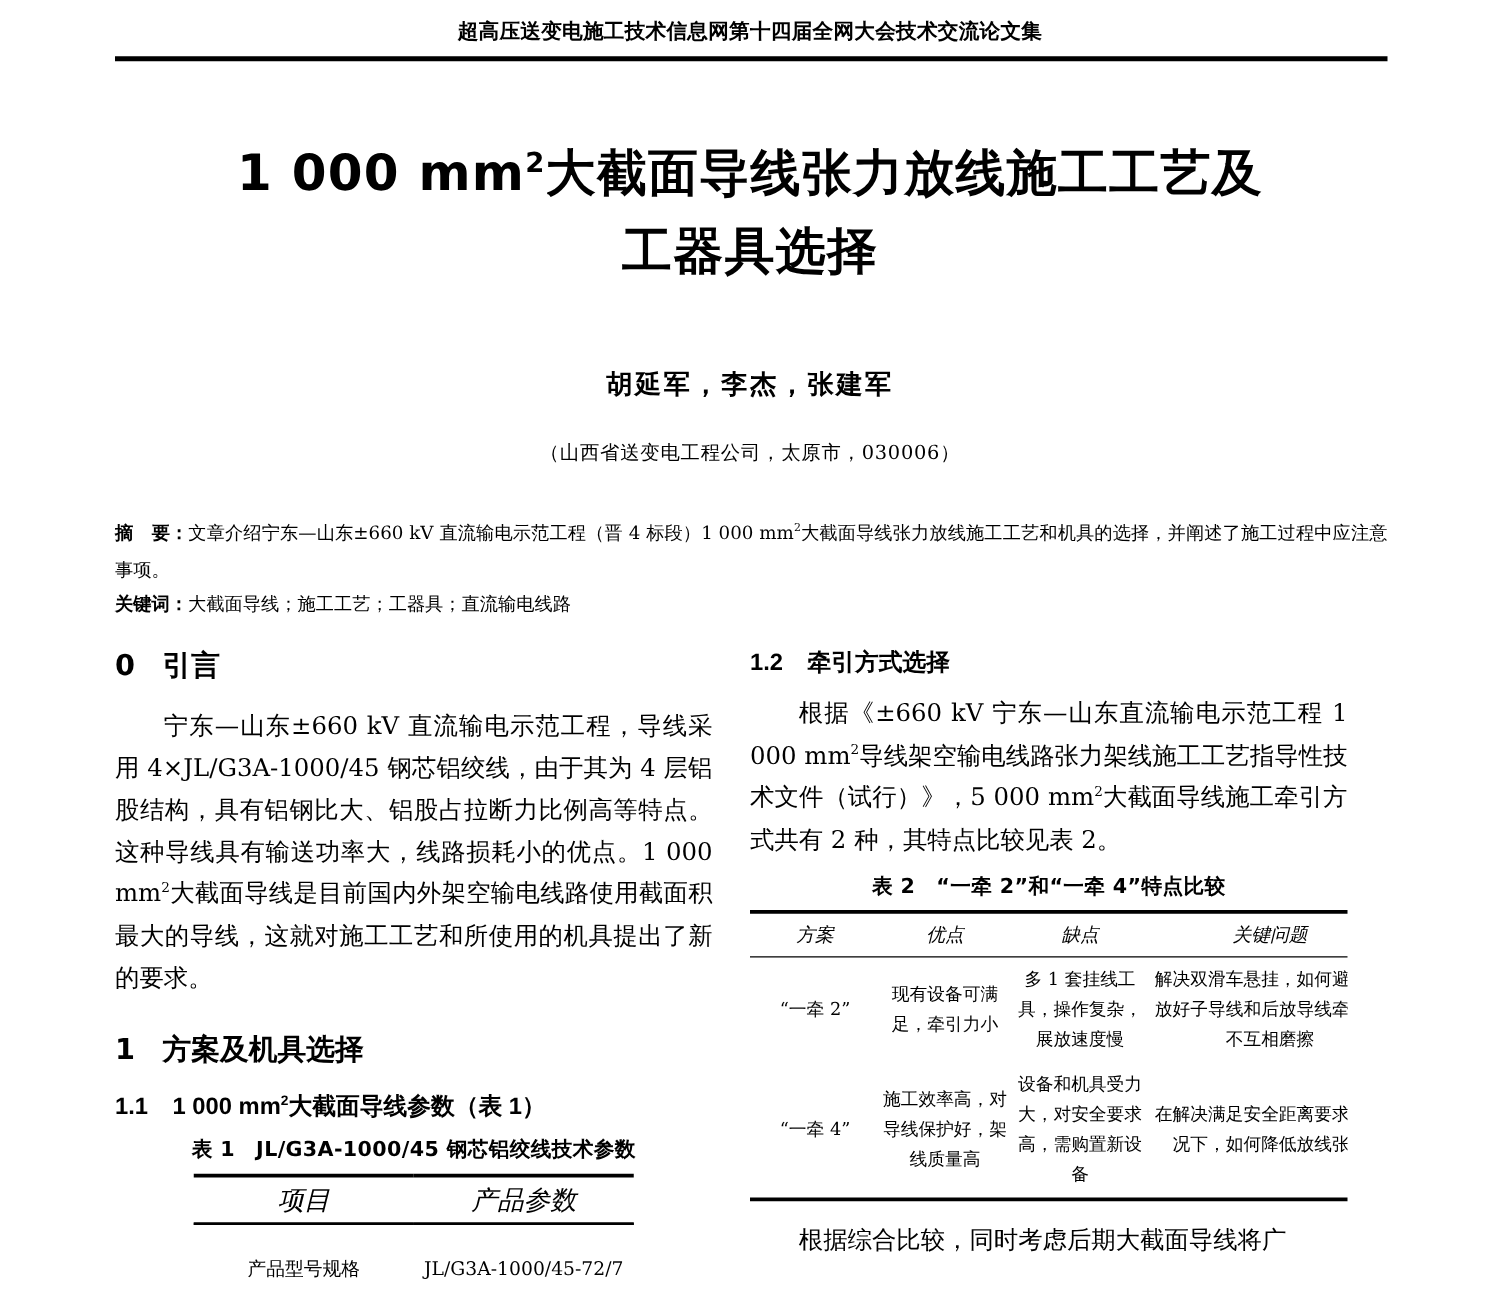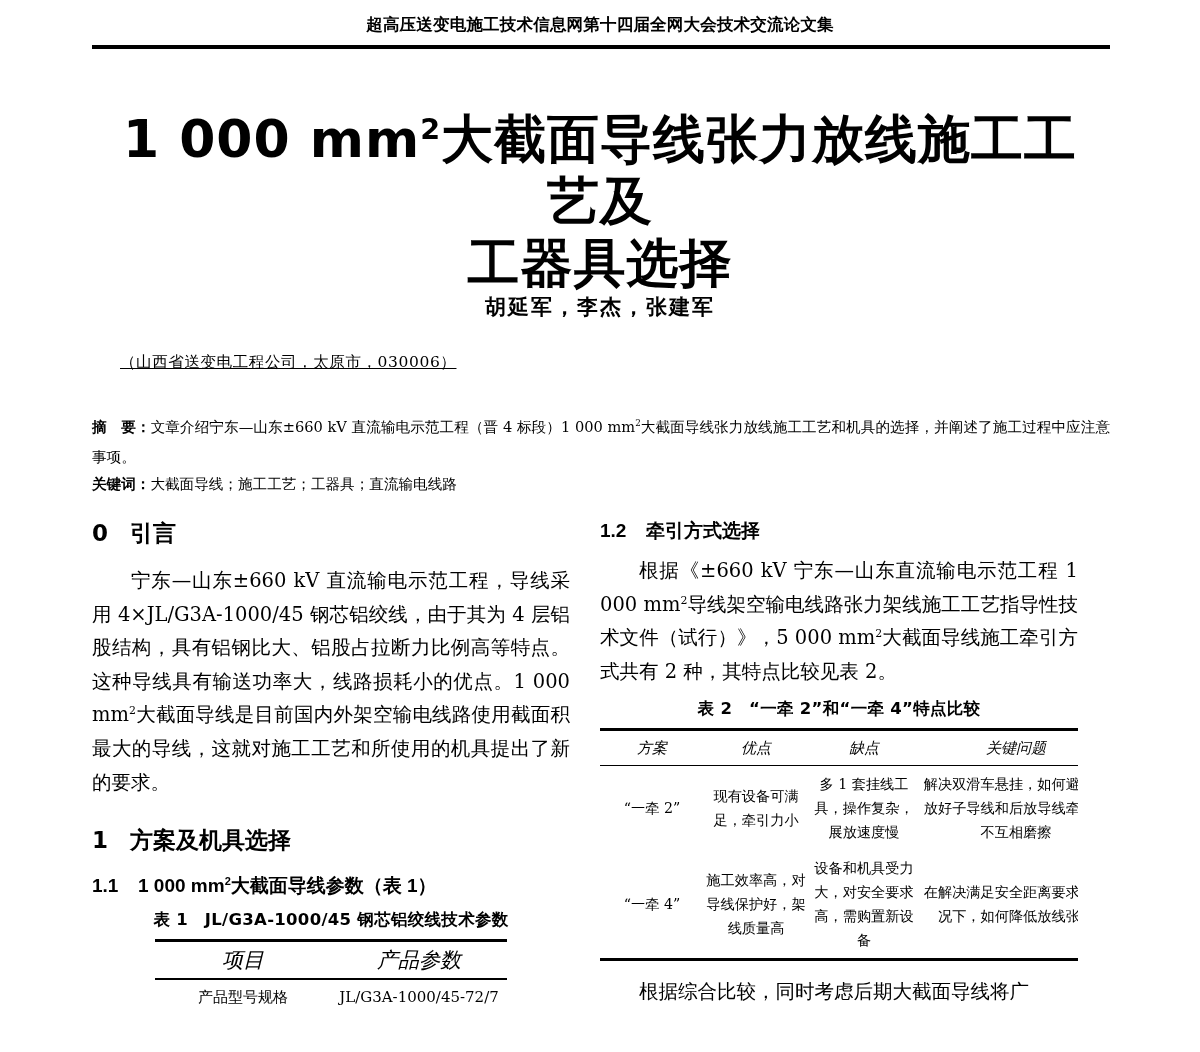--- a/index.html
+++ b/index.html
@@ -56,21 +56,21 @@
 
   
   .title {
     position: absolute;
     left: 120px;
     top: 108px;
     width: 960px;
     text-align: center;
     font-family: "DejaVu Sans", "Liberation Sans", sans-serif;
     font-weight: 700;
-    font-size: 52px;
+    font-size: 40px;
     line-height: 62px;
     letter-spacing: 1px;
   }
   .title sup {
     font-size: 0.55em;
     vertical-align: super;
     line-height: 0;
   }
   .authors {
     position: absolute;
@@ -81,23 +81,23 @@
     font-family: "DejaVu Serif", "Liberation Serif", serif;
     font-weight: 700;
     font-size: 21px;
     letter-spacing: 2px;
   }
   .affil {
     position: absolute;
     left: 120px;
     top: 352px;
     width: 960px;
+    text-align: center;
     font-size: 15.5px;
     letter-spacing: .6px;
-    text-decoration: underline;
   }
 
   
   .abstract {
     position: absolute;
     left: 92px;
     top: 412px;
     width: 1018px;
     font-size: 14.6px;
     line-height: 30px;
@@ -189,21 +189,21 @@
     text-align: center;
   }
   .t1 {
     width: 352px;
     margin: 0 auto;
     border-top: 3px solid #000;
     border-bottom: 0;
   }
   .t1 thead tr { border-bottom: 2px solid #000; }
   .t1 thead th { font-size: 21px; padding: 6px 3px 5px; }
-  .t1 tbody td { font-size: 15px; padding: 5px 3px 0; }
+  .t1 tbody td { font-size: 15px; padding: 23px 3px 0; }
 
   .t2 {
     width: 512px;
     border-top: 3px solid #000;
     border-bottom: 3px solid #000;
   }
   .t2 thead tr { border-bottom: 1.6px solid #000; }
   .t2 thead th { font-size: 15px; padding: 5px 2px 4px; font-style: normal; }
   .t2 tbody td { font-size: 14.2px; line-height: 24px; padding: 6px 2px; }
   .t2 col.c1 { width: 104px; }

